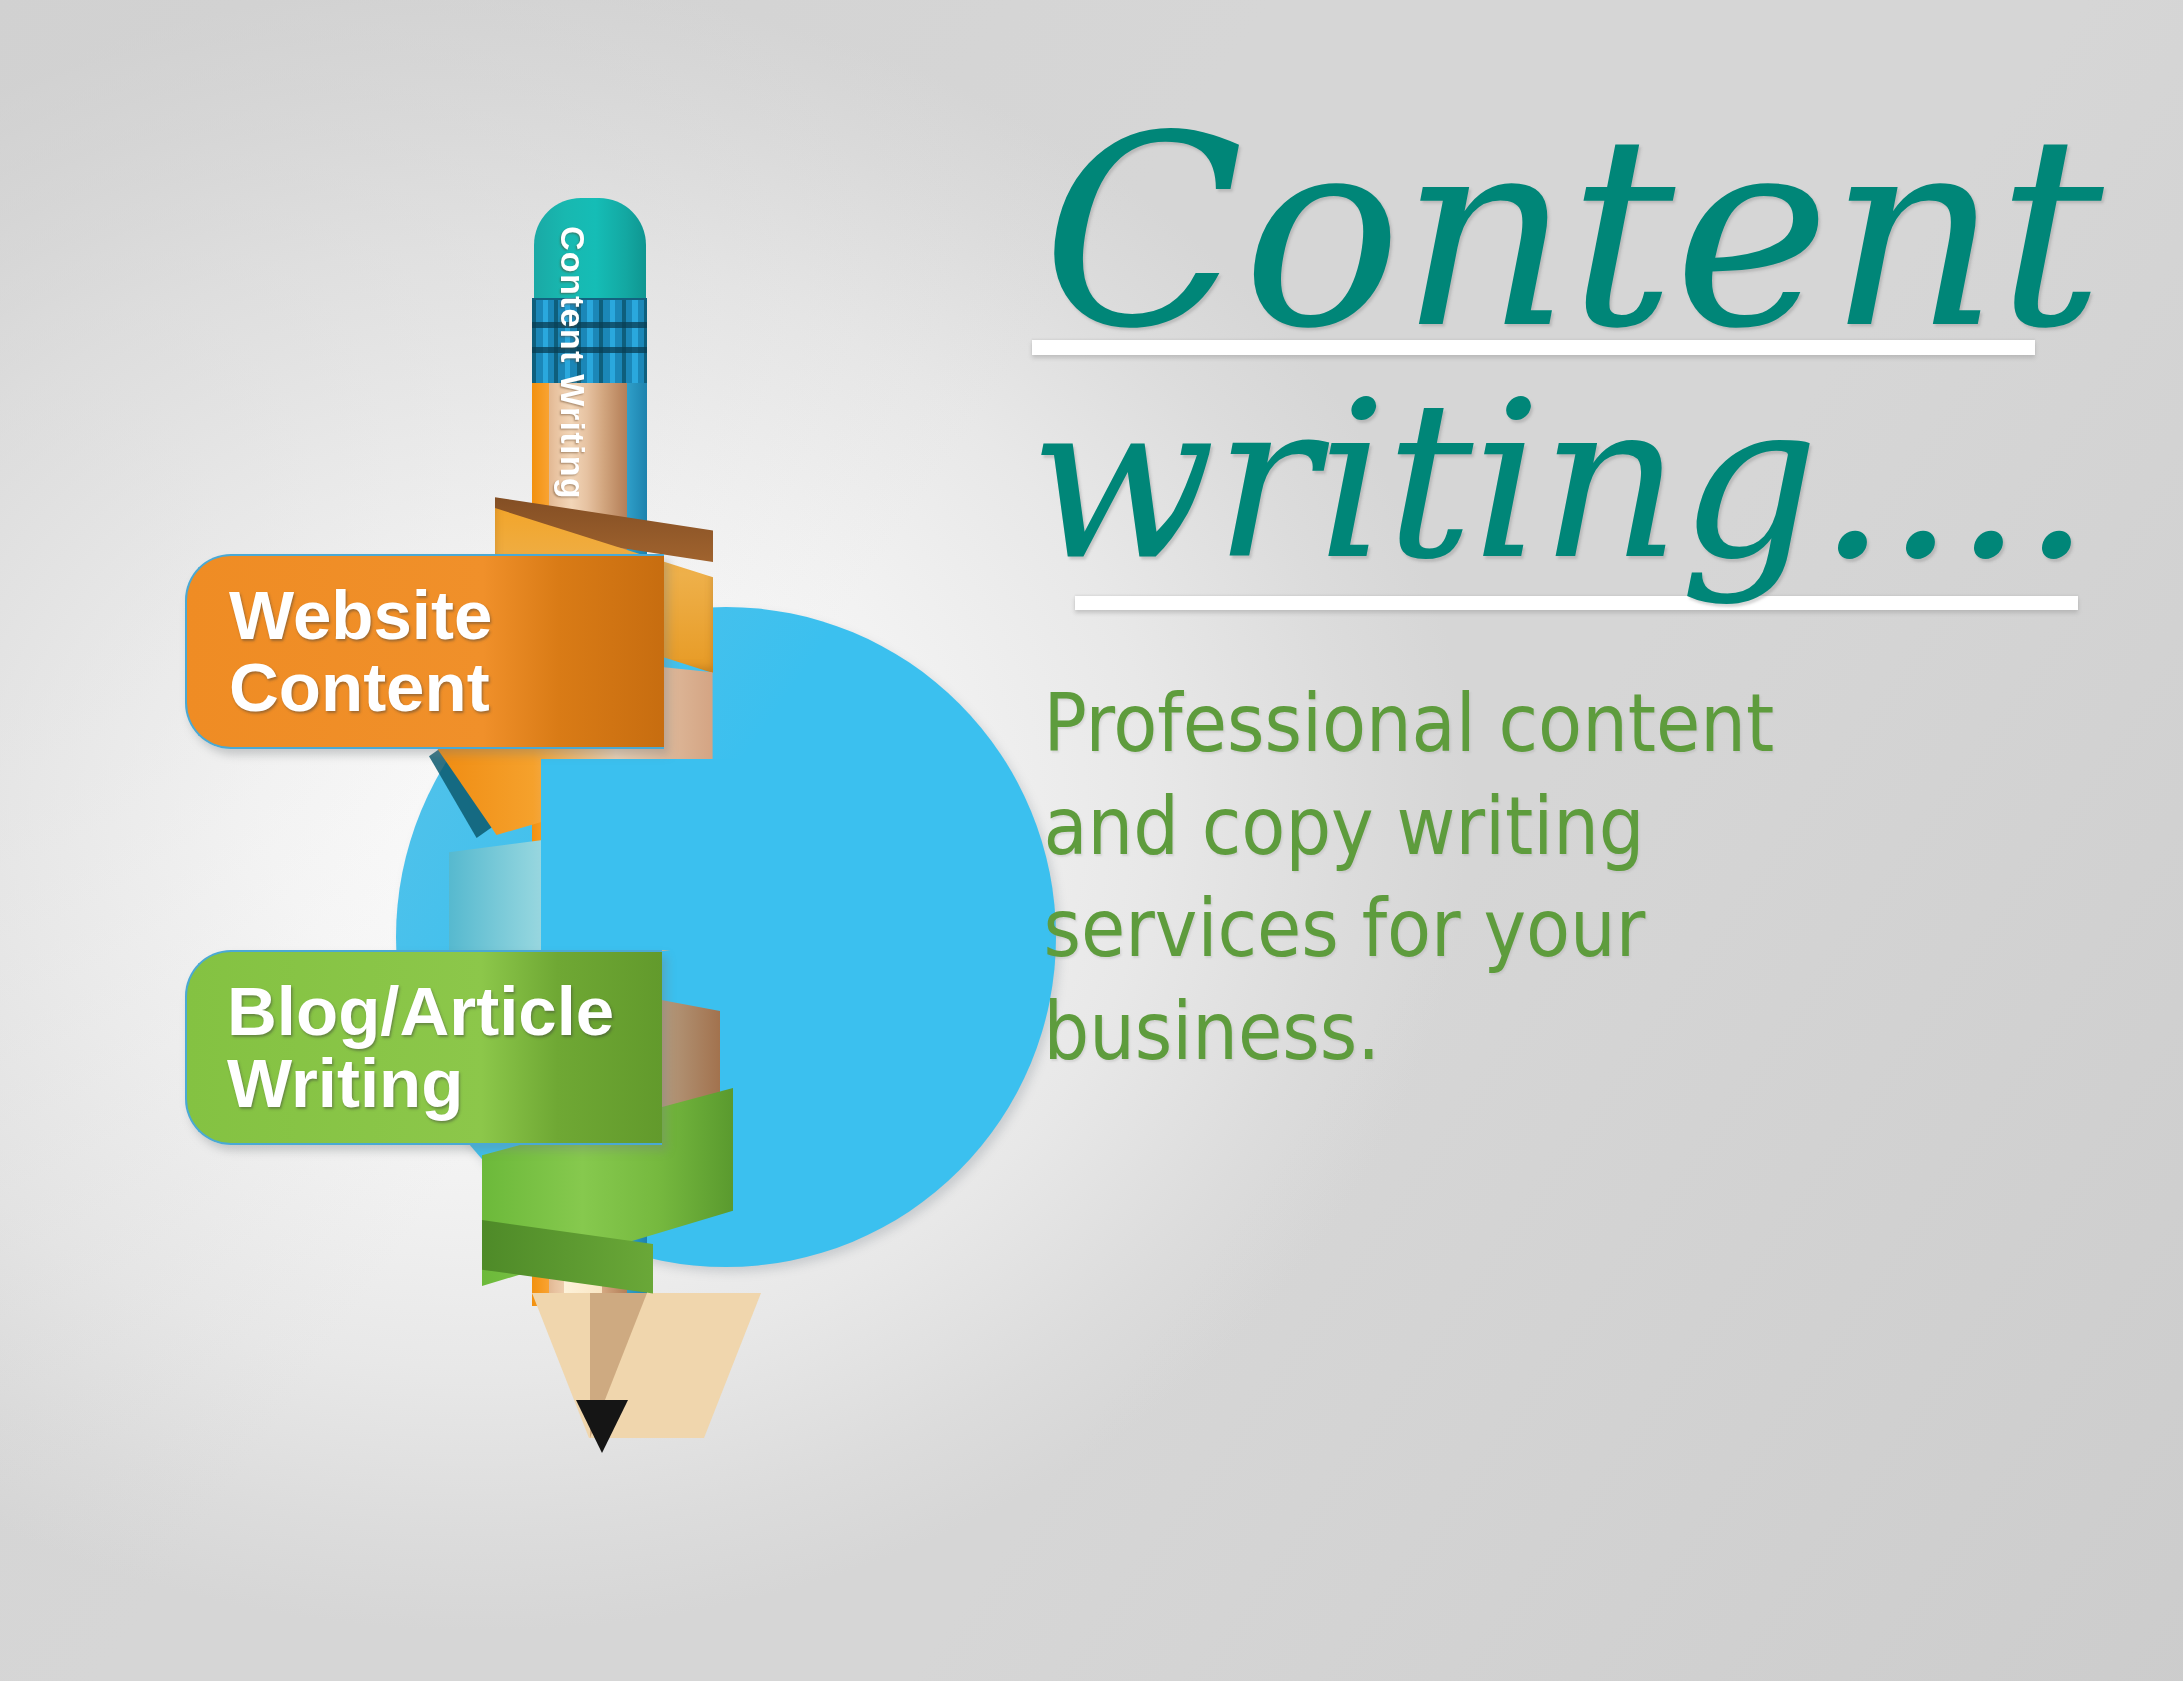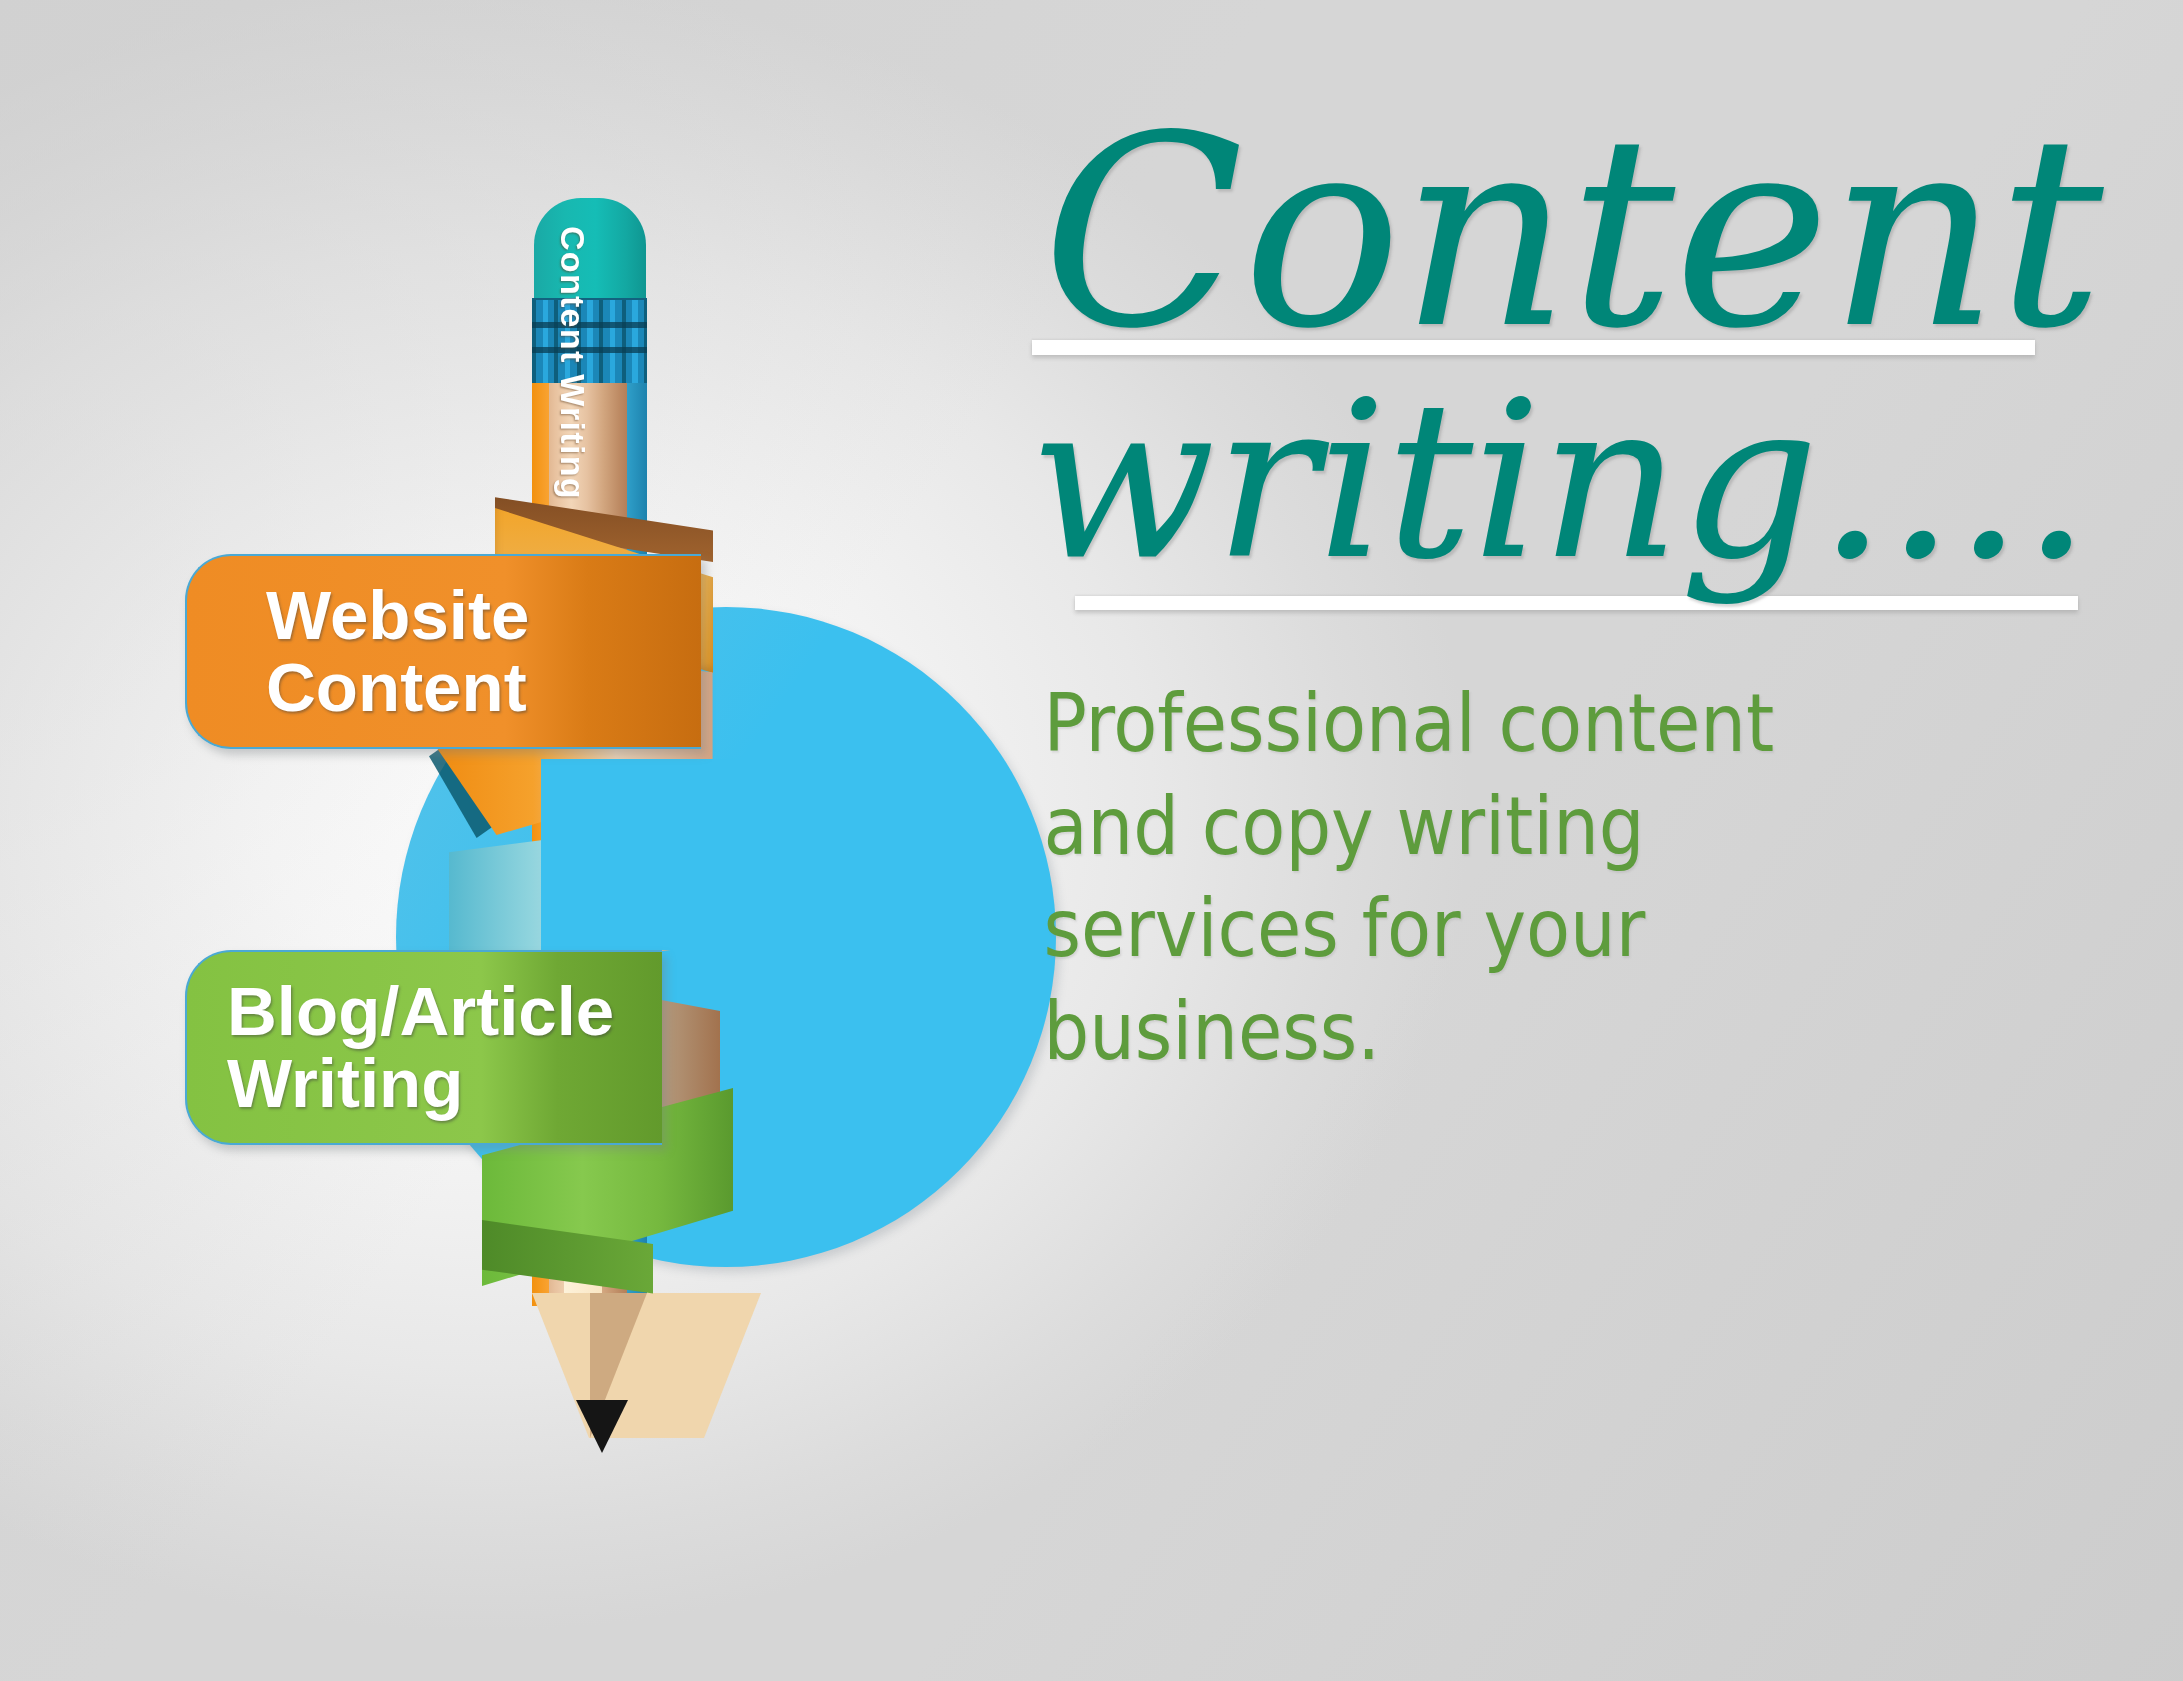--- a/index.html
+++ b/index.html
@@ -165,21 +165,21 @@
     text-shadow:1.3px 2px 2.6px rgba(60,60,60,.45);
     display:flex;align-items:center;
     box-shadow:4.6px 6px 8px rgba(120,125,130,.35);
     line-height:1.04;
   }
   .badge span{display:block;}
   .badge-website{
     left:66px;top:356px;width:435px;height:191px;
     background:linear-gradient(90deg,#ef8c24 0%,#f0902a 62%,#d97b16 78%,#c76d10 100%);
     border-radius:46px 0 0 46px;
-    padding-left:79px;font-size:69px;
+    padding-left:42px;font-size:69px;
     border:2px solid #4aa9d4;border-right:none;
   }
   .badge-blog{
     left:66px;top:752px;width:435px;height:191px;
     background:linear-gradient(90deg,#84c242 0%,#8cc74a 62%,#6fa834 78%,#629a2c 100%);
     border-radius:46px 0 0 46px;
     padding-left:40px;font-size:69px;
     border:2px solid #4aa9d4;border-right:none;
   }
   .badge-copy{

